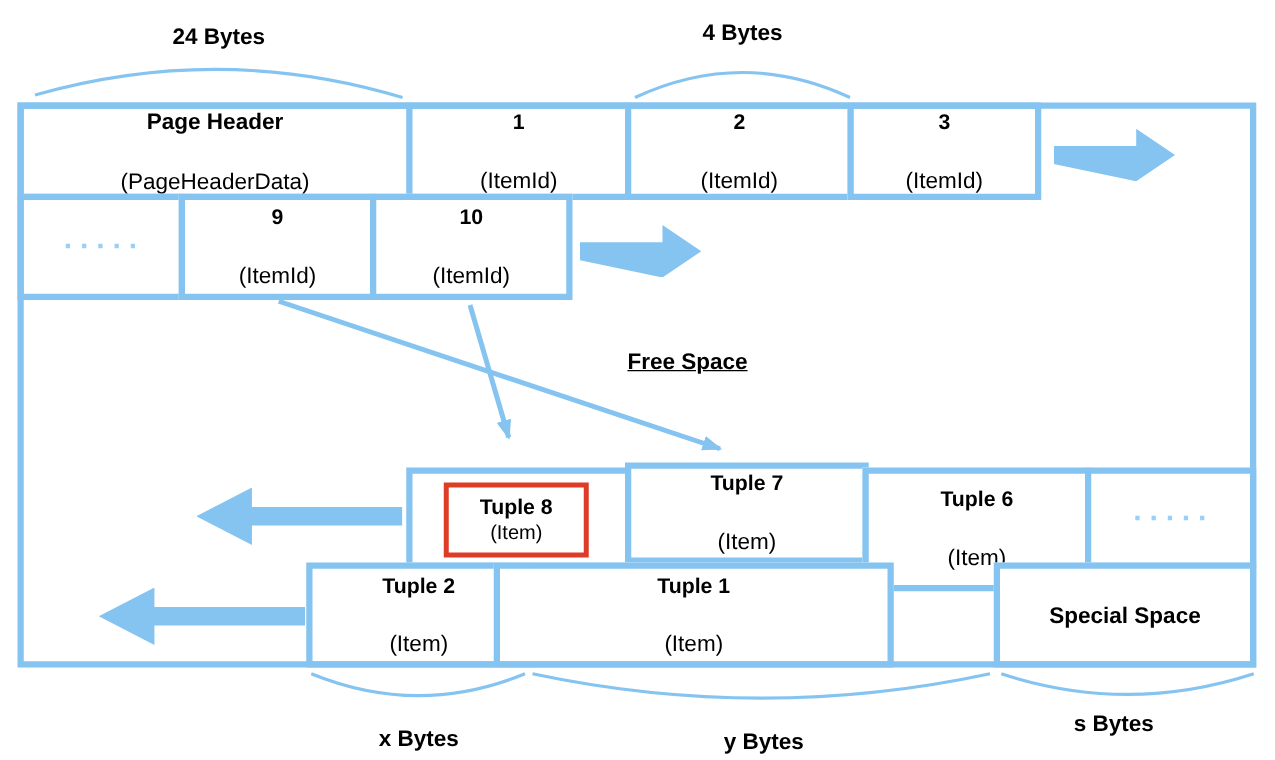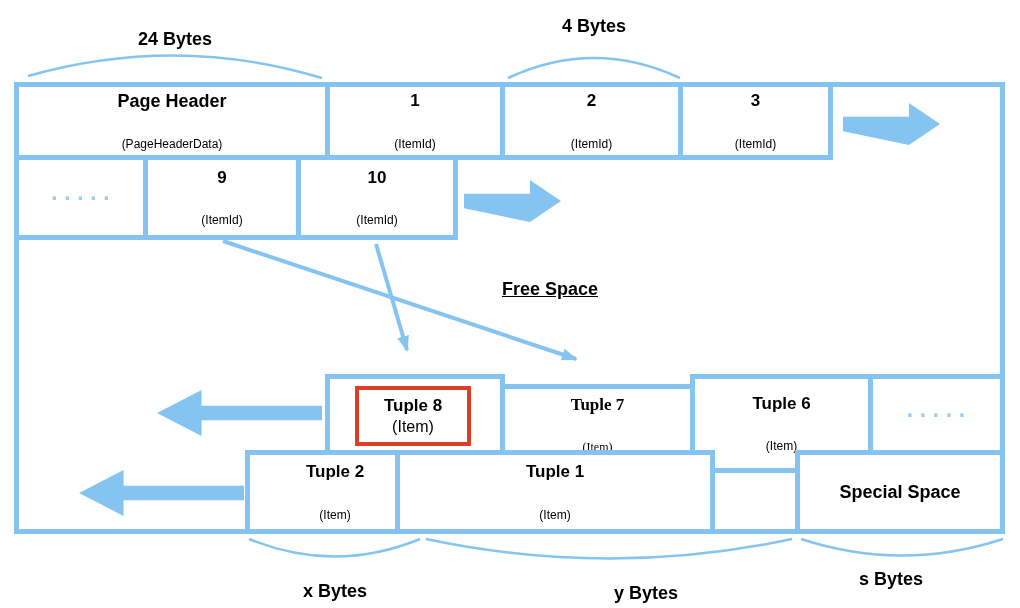--- a/index.html
+++ b/index.html
@@ -17,21 +17,21 @@
   .outer{
     position:absolute;left:14px;top:82px;width:991px;height:452px;
     border:5px solid var(--blue);box-sizing:border-box;background:transparent;
   }
   .cell{
     position:absolute;border:5px solid var(--blue);box-sizing:border-box;
     background:#ffffff;display:flex;flex-direction:column;align-items:center;
     justify-content:center;text-align:center;line-height:1.25;gap:25px;
   }
   .cell .t{font-weight:bold;font-size:17px;}
-  .cell .s{font-size:12px;}
+  .cell .s{font-size:18px;}
   .cell.hdr .t{font-size:18px;}
   .cell.single .t{font-size:18px;}
   .cell.dots .t{
     color:var(--blue-soft);font-size:24px;font-weight:bold;letter-spacing:5px;
     line-height:1;padding-left:5px;
   }
   .redbox{
     position:absolute;left:355px;top:386px;width:116px;height:60px;
     border:4px solid var(--red);box-sizing:border-box;background:#ffffff;
     display:flex;flex-direction:column;align-items:center;justify-content:center;
@@ -44,21 +44,21 @@
   .barrow.left{clip-path:polygon(100% 34%,27% 34%,27% 0%,0% 50%,27% 100%,27% 66%,100% 66%);}
   .lbl{position:absolute;transform:translateX(-50%);font-weight:bold;font-size:18px;white-space:nowrap;z-index:6;}
   .overlay{position:absolute;left:0;top:0;width:1020px;height:608px;z-index:5;pointer-events:none;}
   .z2{z-index:2;}
 </style>
 </head>
 <body>
 
 <div class="stage">
 
-  <div class="lbl" style="left:175px;top:29px;">24 Bytes</div>
+  <div class="lbl" style="left:175px;top:19px;">24 Bytes</div>
   <div class="lbl" style="left:594px;top:16px;">4 Bytes</div>
 
   <div class="outer z2"></div>
 
   <div class="cell hdr" style="left:14px;top:82px;width:316px;height:78px;">
     <div class="t">Page Header</div>
     <div class="s">(PageHeaderData)</div>
   </div>
   <div class="cell" style="left:325px;top:82px;width:180px;height:78px;">
     <div class="t">1</div>
@@ -85,21 +85,21 @@
     <div class="s">(ItemId)</div>
   </div>
 
   <div class="lbl" style="left:550px;top:279px;text-decoration:underline;">Free Space</div>
 
   <div class="cell" style="left:325px;top:374px;width:180px;height:81px;"></div>
   <div class="redbox">
     <div class="t">Tuple 8</div>
     <div class="s">(Item)</div>
   </div>
-  <div class="cell" style="left:500px;top:384px;width:195px;height:81px;font-family:Liberation Serif, serif;">
+  <div class="cell" style="left:500px;top:370px;width:195px;height:81px;">
     <div class="t">Tuple 7</div>
     <div class="s">(Item)</div>
   </div>
   <div class="cell" style="left:690px;top:374px;width:183px;height:99px;">
     <div class="t">Tuple 6</div>
     <div class="s">(Item)</div>
   </div>
   <div class="cell dots" style="left:868px;top:374px;width:137px;height:81px;">
     <div class="t">·····</div>
   </div>
@@ -130,16 +130,16 @@
     <path d="M 28 76 Q 176 34 322 78" fill="none" stroke="#85C4F0" stroke-width="2.5"></path>
     <path d="M 508 78 Q 594 38 680 78" fill="none" stroke="#85C4F0" stroke-width="2.5"></path>
     <path d="M 249 539 Q 335 574 420 539" fill="none" stroke="#85C4F0" stroke-width="2.5"></path>
     <path d="M 426 539 Q 610 578 792 539" fill="none" stroke="#85C4F0" stroke-width="2.5"></path>
     <path d="M 801 539 Q 902 572 1003 539" fill="none" stroke="#85C4F0" stroke-width="2.5"></path>
     <path d="M 223 241 L 576 359" fill="none" stroke="#85C4F0" stroke-width="4" marker-end="url(#ah)"></path>
     <path d="M 376 244 L 407 350" fill="none" stroke="#85C4F0" stroke-width="4" marker-end="url(#ah)"></path>
   </svg>
 
   <div class="lbl" style="left:335px;top:581px;">x Bytes</div>
-  <div class="lbl" style="left:646px;top:583px;">y Bytes</div>
+  <div class="lbl" style="left:611px;top:583px;">y Bytes</div>
   <div class="lbl" style="left:891px;top:569px;">s Bytes</div>
 
 </div>
 
 </body></html>

